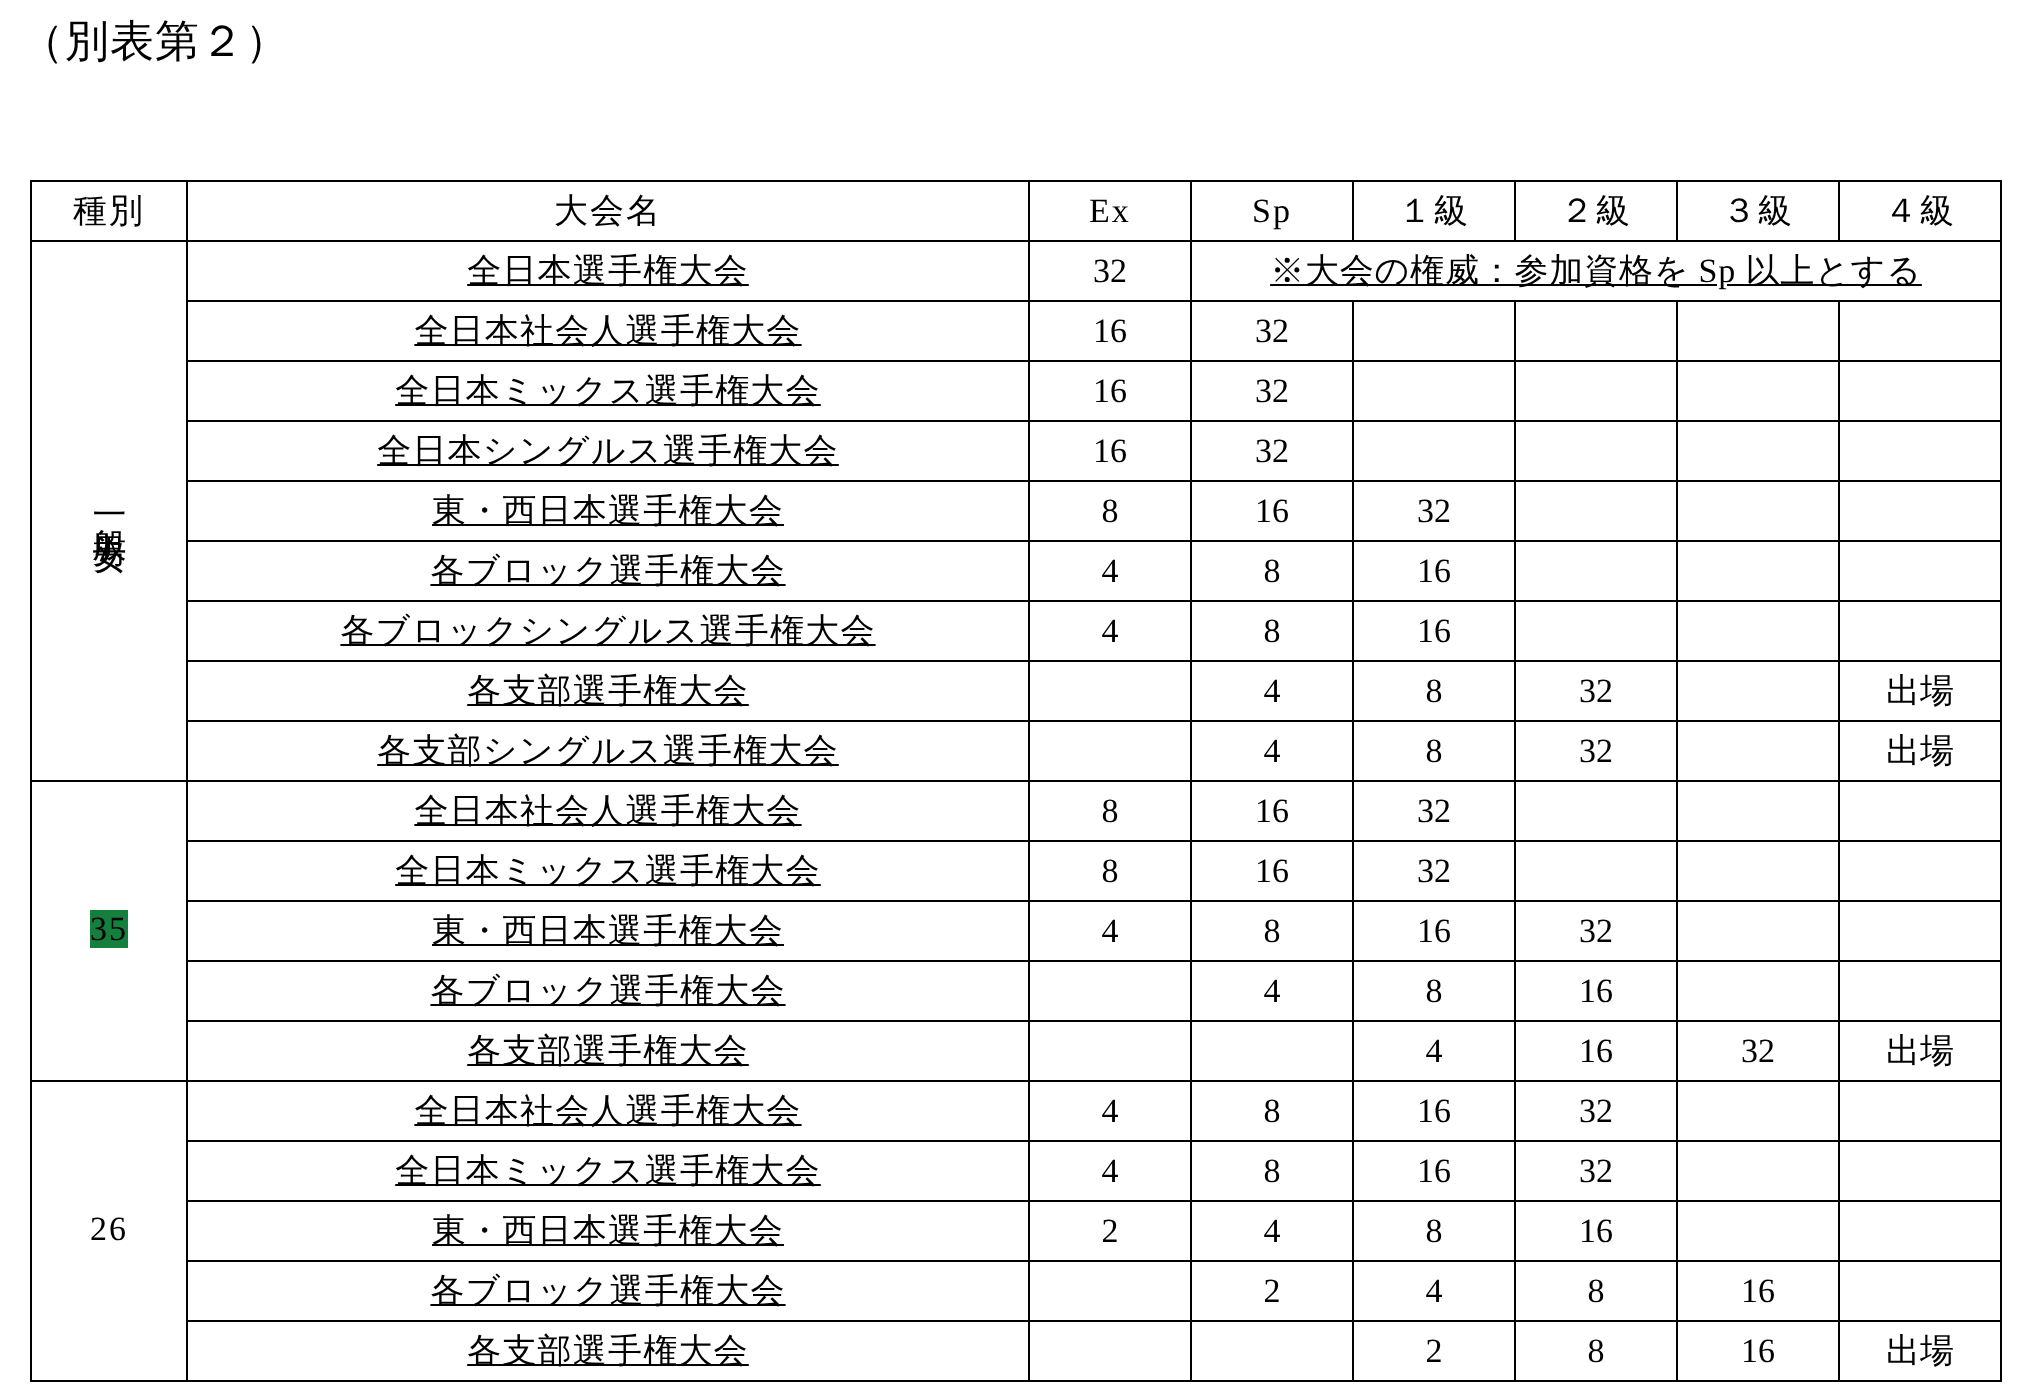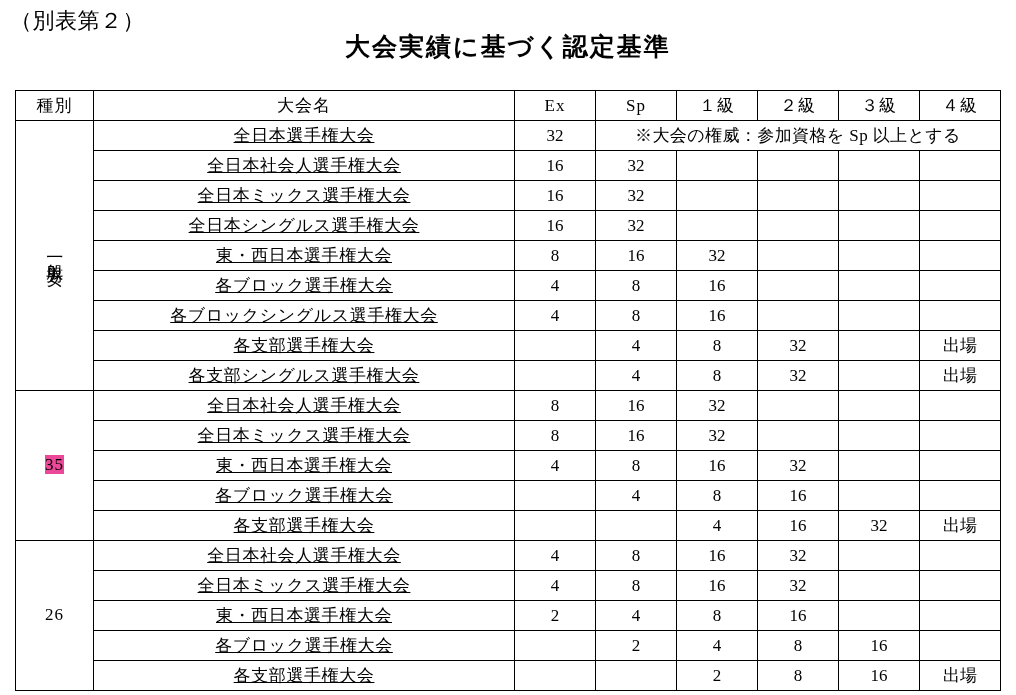--- a/index.html
+++ b/index.html
@@ -77,32 +77,32 @@
     padding-left: 14px;
     font-size: 18px;
     letter-spacing: 0.6px;
     text-decoration: underline;
   }
   td.grade { width: 81px; }
   td.note {
     text-align: center;
     font-size: 15px;
     letter-spacing: 0.4px;
+    text-decoration: underline;
   }
   .hl {
-    background: #ec4899;
+    background: #15803d;
   }
 </style>
 </head>
 <body>
 
 <div id="page">
 
   <div class="doc-label">（別表第２）</div>
-  <div class="doc-title">大会実績に基づく認定基準</div>
 
   <table class="cert">
     <colgroup>
       <col style="width:78px">
       <col>
       <col style="width:81px">
       <col style="width:81px">
       <col style="width:81px">
       <col style="width:81px">
       <col style="width:81px">

